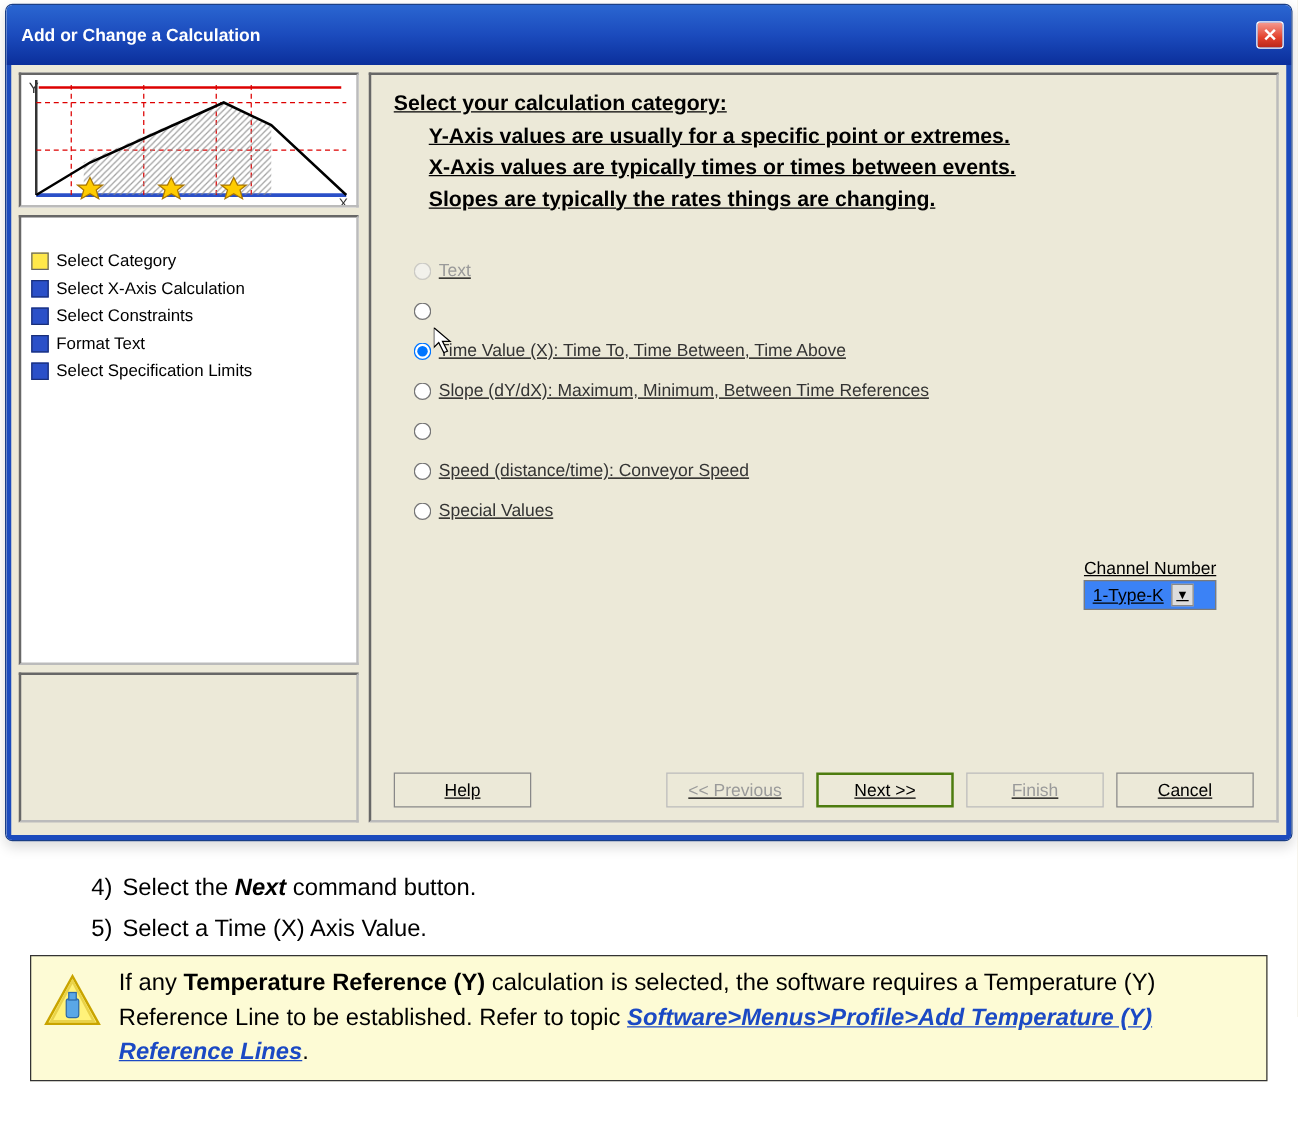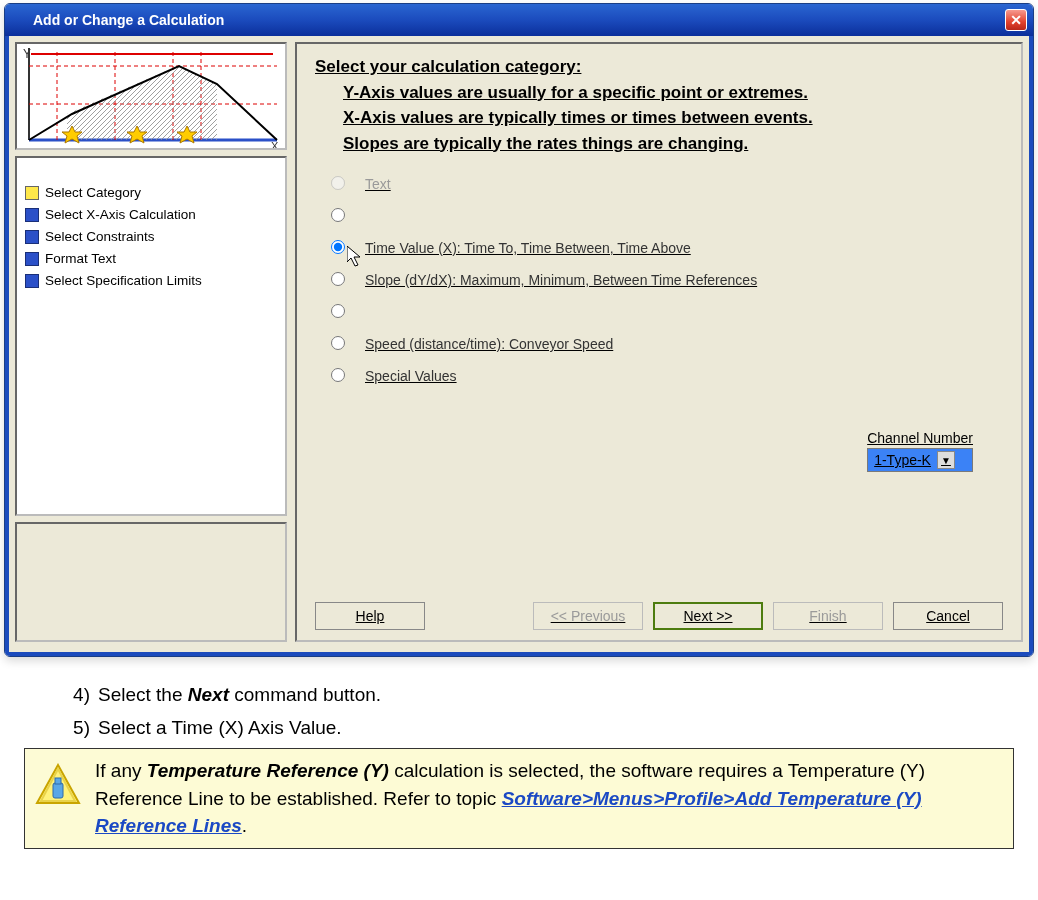--- a/index.html
+++ b/index.html
@@ -13,25 +13,25 @@
   }
   .dialog {
     width: 1030px;
     margin: 3px auto 12px auto;
     border: 1px solid #1a3e85;
     border-radius: 6px;
     overflow: hidden;
     box-shadow: 0 4px 10px rgba(0,0,0,.15);
   }
   .titlebar {
-    height: 32px;
+    height: 48px;
     background: linear-gradient(to bottom, #2a66d1 0%, #1b4bbd 50%, #0b2f9b 100%);
     display: flex;
     align-items: center;
-    padding: 0 6px 0 28px;
+    padding: 0 6px 0 12px;
     color: #fff;
     font-weight: bold;
     font-size: 14px;
   }
   .titlebar .title { flex: 1; }
   .close-btn {
     width: 22px; height: 22px;
     background: linear-gradient(to bottom, #f69a90, #e3422d 60%, #b9271a);
     border: 1px solid #fff;
     border-radius: 3px;
@@ -79,21 +79,21 @@
     border:2px inset #bbb;
     padding:10px 18px 10px 18px;
     display:flex;
     flex-direction:column;
     position:relative;
     text-decoration:underline;
   }
   .prompt { font-size:17px; font-weight:bold; line-height:1.5; margin-bottom:8px; }
   .prompt .indent { display:block; padding-left:28px; }
   .options { padding:12px 0 0 16px; font-size:14px; color:#333; }
-  .opt { display:flex; align-items:flex-start; gap:20px; height:32px; position:relative; }
+  .opt { display:flex; align-items:flex-end; gap:6px; height:32px; position:relative; }
   .opt.disabled { color:#9a9a9a; }
   .opt input[type=radio]{ width:14px; height:14px; margin:0; }
   .channel-box { align-self:flex-end; margin-top:30px; margin-right:30px; text-align:center; }
   .channel-box label { font-size:14px; display:block; margin-bottom:2px;}
   .channel-select {
     border:1px solid #7a7a7a; background:#3b82f6; height:24px;
     display:flex;align-items:center;padding:0 4px 0 6px;font-size:14px;gap:6px;
   }
   .dd-btn { width:18px;height:18px;background:#ddd;border:1px solid #888;display:flex;align-items:center;justify-content:center;font-size:10px;}
   .button-row {
@@ -128,21 +128,21 @@
     background: #fdfbd5;
     padding:8px 14px 8px 10px;
     display:flex; gap:14px;
     font-family: Arial, sans-serif;
     font-size:19px; line-height:1.45;
   }
   .note-icon {
     width:46px;height:46px;flex-shrink:0;margin-top:6px;
   }
   .note a { color:#1b49c4; text-decoration:underline; font-style:italic; font-weight:bold;}
-  .note b { font-style:italic; }
+  .note b { }
   ol.custom { list-style:none; padding:0; margin:0; }
   ol.custom li { display:flex; gap:8px; }
   ol.custom li .num { min-width:24px; text-align:right;}
 </style>
 </head>
 <body>
 
 <div class="dialog">
   <div class="titlebar">
     <span class="title">Add or Change a Calculation</span>

